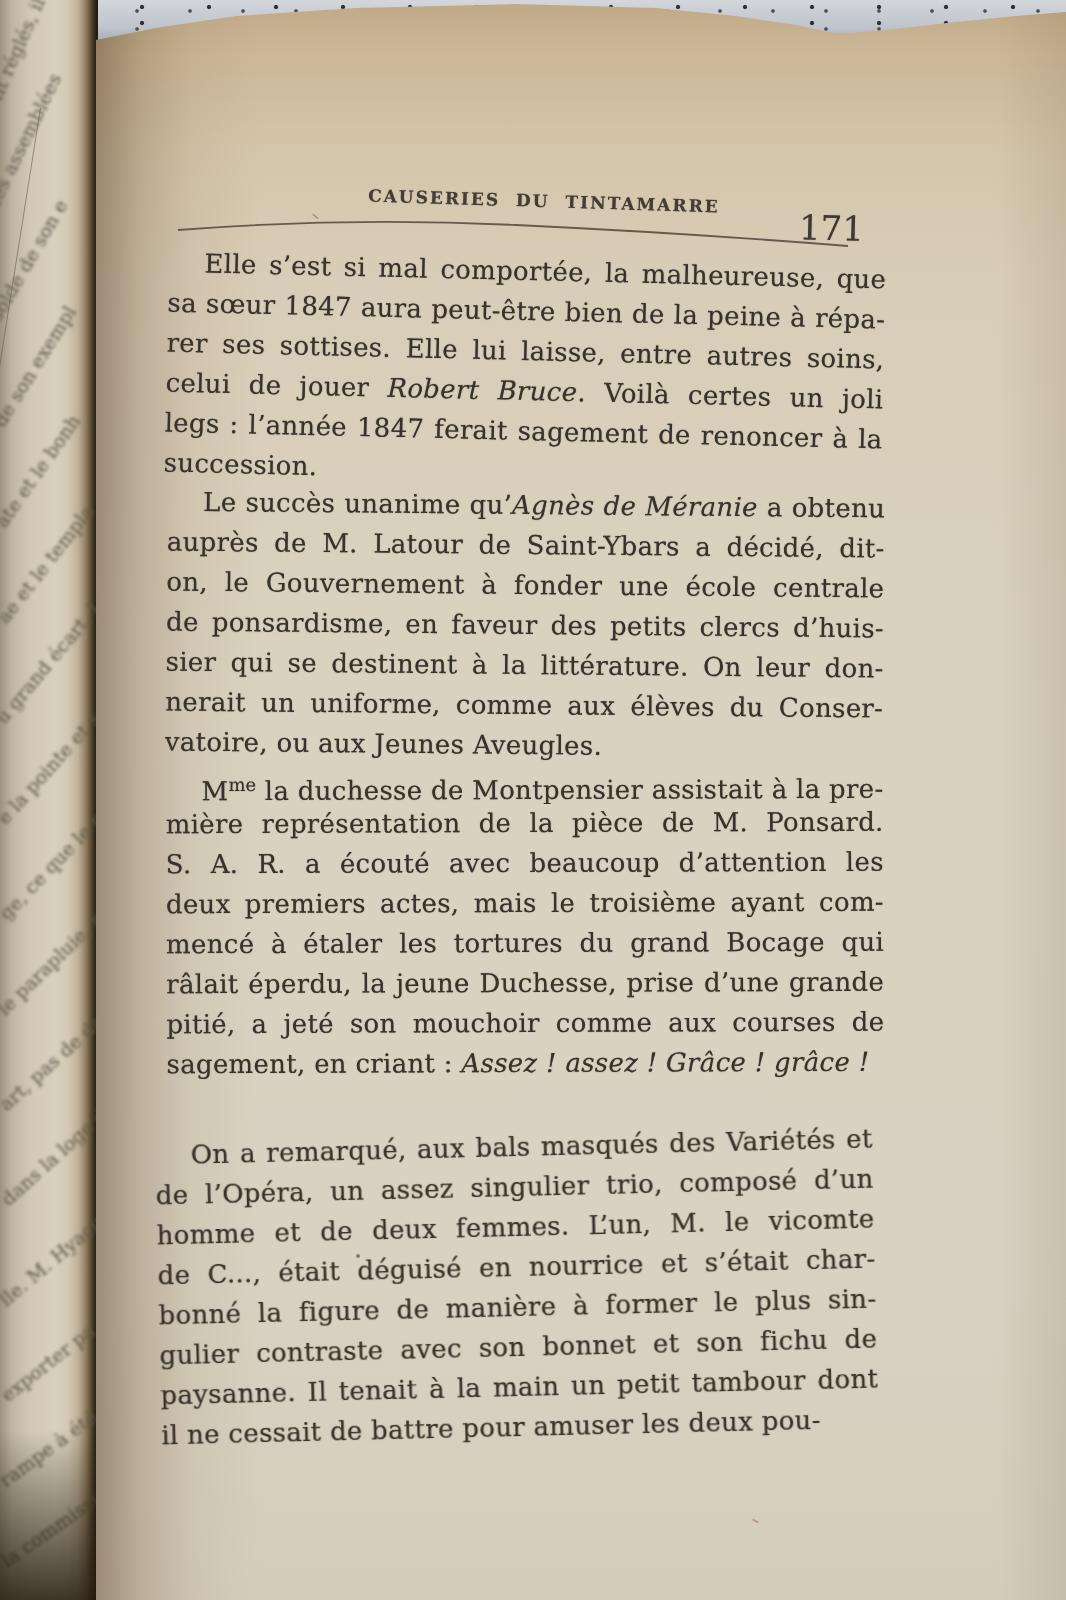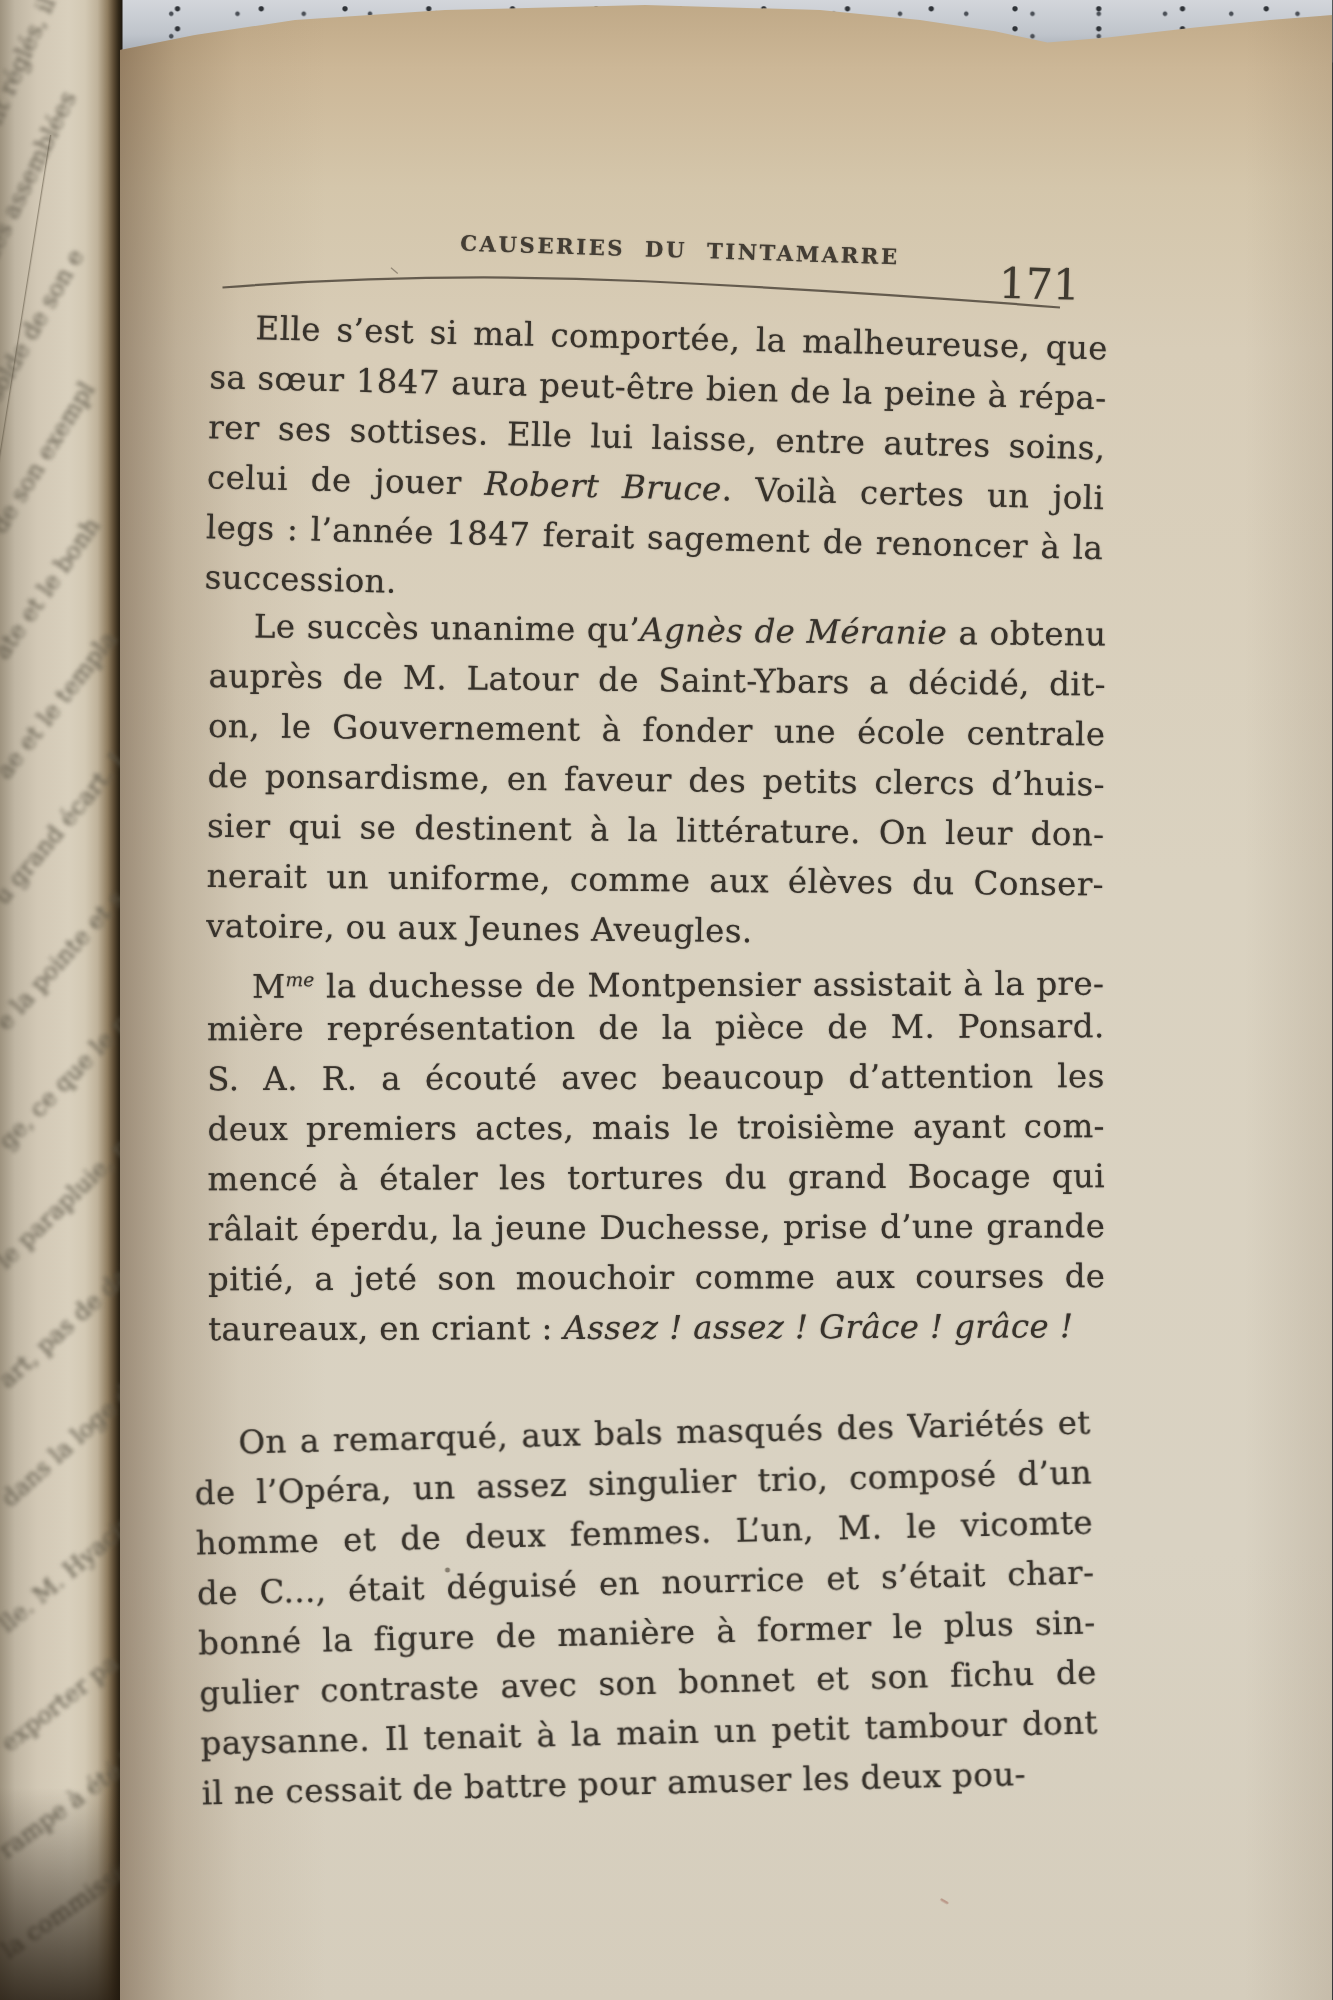--- a/index.html
+++ b/index.html
@@ -94,21 +94,21 @@
   .para{position:absolute;left:0;width:718px;}
   .pp0{top:252px;transform:rotate(1.35deg);}
   .pp1{top:486px;transform:rotate(.55deg);}
   .pp2{top:764px;transform:rotate(-.2deg);}
   .pp3{top:1128px;margin-left:-8px;transform:rotate(-1.35deg);}
   .line{height:40px;line-height:39px;text-align:justify;overflow:hidden;}
   .line::after{content:"";display:inline-block;width:100%;height:0;}
   .line.last::after{width:0;}
   .line.indent{text-indent:36px;}
   .line em{font-style:italic;}
-  .line .sup{font-size:15px;vertical-align:9px;letter-spacing:0;font-style:italic;}
+  .line .sup{font-size:18px;vertical-align:9px;letter-spacing:0;}
   
   .speck{
     position:absolute;left:356px;top:1254px;width:4px;height:4px;border-radius:50%;
     background:rgba(66,56,44,.55);filter:blur(.5px);
   }
   .fiber{
     position:absolute;left:752px;top:1520px;width:7px;height:2px;border-radius:2px;
     background:rgba(168,118,104,.6);transform:rotate(30deg);filter:blur(.5px);
   }
 </style>
@@ -167,21 +167,21 @@
         <div class="line last"><span>vatoire, ou aux Jeunes Aveugles.</span></div>
       </div>
       <div class="para pp2">
         <div class="line indent"><span>M</span><span class="sup">me</span><span> la duchesse de Montpensier assistait à la pre-</span></div>
         <div class="line"><span>mière représentation de la pièce de M. Ponsard.</span></div>
         <div class="line"><span>S. A. R. a écouté avec beaucoup d’attention les</span></div>
         <div class="line"><span>deux premiers actes, mais le troisième ayant com-</span></div>
         <div class="line"><span>mencé à étaler les tortures du grand Bocage qui</span></div>
         <div class="line"><span>râlait éperdu, la jeune Duchesse, prise d’une grande</span></div>
         <div class="line"><span>pitié, a jeté son mouchoir comme aux courses de</span></div>
-        <div class="line last"><span>taureaux, en criant : </span><em>Assez ! assez ! Grâce ! grâce !</em></div>
+        <div class="line last"><span>sagement, en criant : </span><em>Assez ! assez ! Grâce ! grâce !</em></div>
       </div>
       <div class="para pp3">
         <div class="line indent"><span>On a remarqué, aux bals masqués des Variétés et</span></div>
         <div class="line"><span>de l’Opéra, un assez singulier trio, composé d’un</span></div>
         <div class="line"><span>homme et de deux femmes. L’un, M. le vicomte</span></div>
         <div class="line"><span>de C..., était déguisé en nourrice et s’était char-</span></div>
         <div class="line"><span>bonné la figure de manière à former le plus sin-</span></div>
         <div class="line"><span>gulier contraste avec son bonnet et son fichu de</span></div>
         <div class="line"><span>paysanne. Il tenait à la main un petit tambour dont</span></div>
         <div class="line last"><span>il ne cessait de battre pour amuser les deux pou-</span></div>

